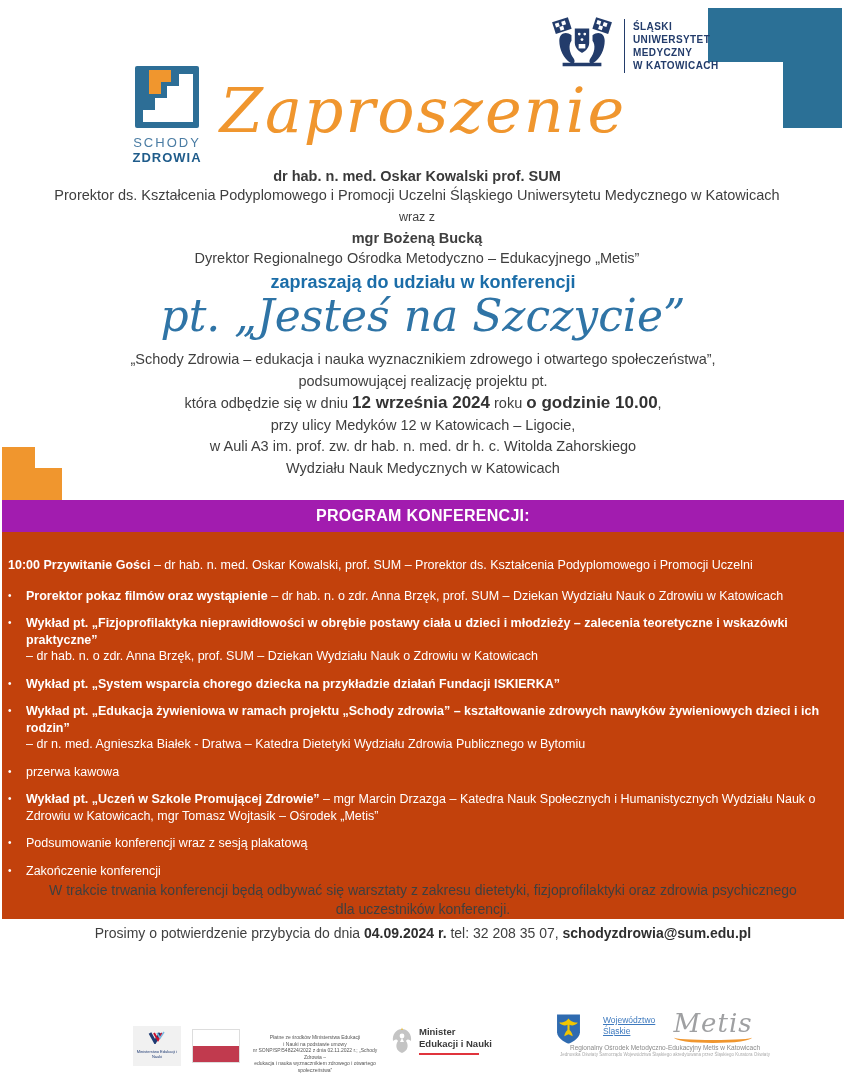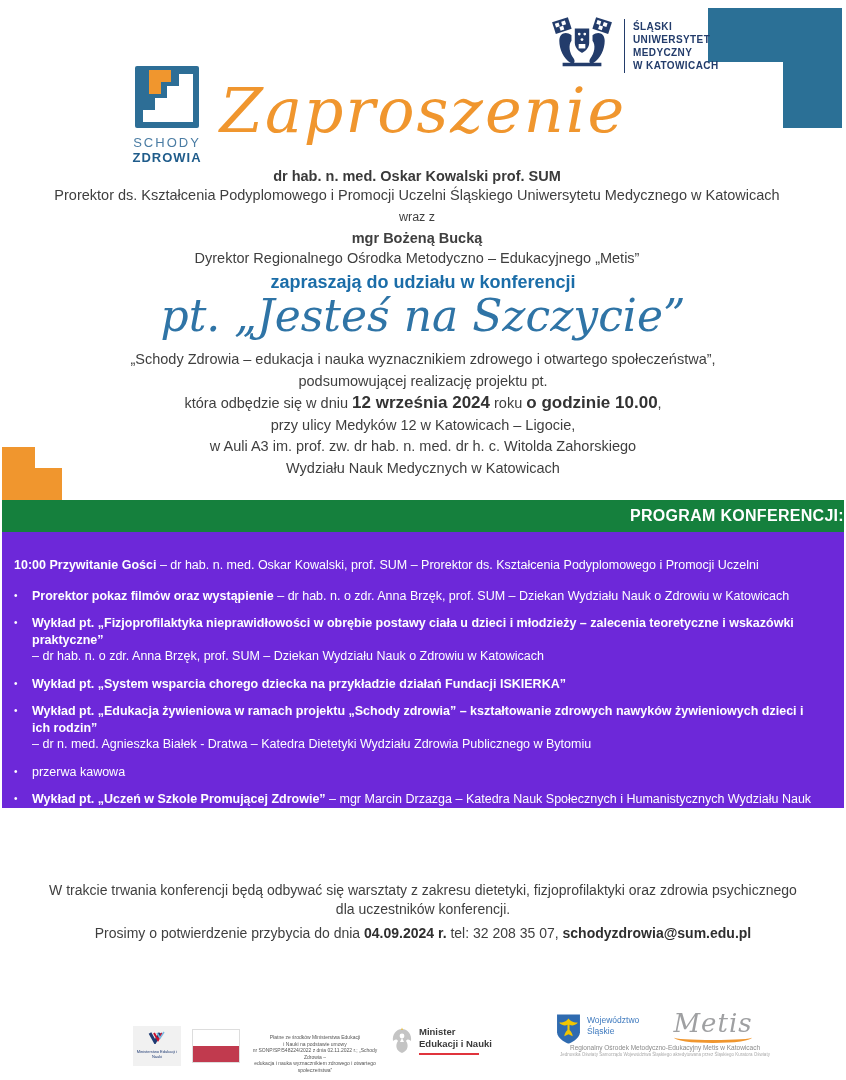--- a/index.html
+++ b/index.html
@@ -49,28 +49,28 @@
     font-family:"DejaVu Serif", serif; font-style:italic;
     font-size:44px; color:#2f74a6;
   }
 
   .details { position:absolute; left:0; right:0; top:349px; font-size:14.5px; line-height:21.5px; }
   .details .big { font-weight:bold; font-size:17px; color:#333; }
   .details .goal { margin-top:9px; }
 
   .band {
     position:absolute; left:2px; right:2px; top:500px; height:32px;
-    background:#15803d; color:#ffffff; text-align:right;
+    background:#a21caf; color:#ffffff; text-align:center;
     font-weight:bold; font-size:16px; line-height:32px; letter-spacing:.3px;
   }
 
   .program {
-    position:absolute; left:2px; right:2px; top:532px; height:276px;
-    background:#6d28d9; color:#ffffff; box-sizing:border-box;
-    padding:25px 24px 0 12px; font-size:12.5px; line-height:16.5px;
+    position:absolute; left:2px; right:2px; top:532px; height:387px;
+    background:#c2410c; color:#ffffff; box-sizing:border-box;
+    padding:25px 24px 0 6px; font-size:12.5px; line-height:16.5px;
   }
   .p-first { margin-bottom:14px; }
   .p-item { display:flex; margin-bottom:11px; }
   .p-bullet { width:8px; margin-right:10px; flex:none; font-size:10px; }
   .p-text { flex:1; }
   .pb { font-weight:bold; }
   .block-rest .rest { display:block; }
 
   .workshops { position:absolute; left:0; right:0; top:881px; font-size:14px; line-height:19px; }
   .rsvp { position:absolute; left:0; right:0; top:925px; font-size:14px; }
@@ -84,21 +84,21 @@
   }
   .men-caption { font-size:4px; color:#1f3b73; line-height:4.5px; margin-top:2px; }
   .flag { position:absolute; left:192px; top:1029px; width:46px; height:32px; border:1px solid #ddd; }
   .flag-top { height:50%; background:#ffffff; }
   .flag-bottom { height:50%; background:#c13a4e; }
   .pay-note { position:absolute; left:245px; top:1034px; width:140px; font-size:5px; line-height:6.5px; color:#555; text-align:center; }
   .minister { position:absolute; left:390px; top:1026px; display:flex; align-items:flex-start; }
   .minister-text { margin-left:5px; font-size:9.5px; font-weight:bold; color:#3a3a3a; line-height:11.5px; }
   .minister-line { width:60px; height:2px; background:#e0343c; margin-top:4px; }
   .voivod { position:absolute; left:556px; top:1013px; display:flex; align-items:flex-start; }
-  .voivod-text { margin-left:6px; font-size:8.5px; color:#3d79be; line-height:10.5px; margin-top:2px; }
+  .voivod-text { margin-left:22px; font-size:8.5px; color:#3d79be; line-height:10.5px; margin-top:2px;text-decoration:underline; }
   .metis { position:absolute; left:648px; top:1008px; width:130px; text-align:center; }
   .metis-name { font-family:"DejaVu Serif", serif; font-style:italic; font-size:26px; color:#9fa0a2; font-weight:normal; letter-spacing:1px; }
   .metis-swoosh { width:78px; height:8px; border-bottom:3px solid #f0962e; border-radius:0 0 100% 100%; margin:-6px auto 0; }
   .metis-cap { position:absolute; left:540px; top:1044px; width:250px; text-align:center; }
   .metis-cap1 { font-size:6.5px; color:#8a8a8a; line-height:8px; }
   .metis-cap2 { font-size:4.5px; color:#ababab; line-height:6px; }
 </style>
 </head>
 <body>
 

